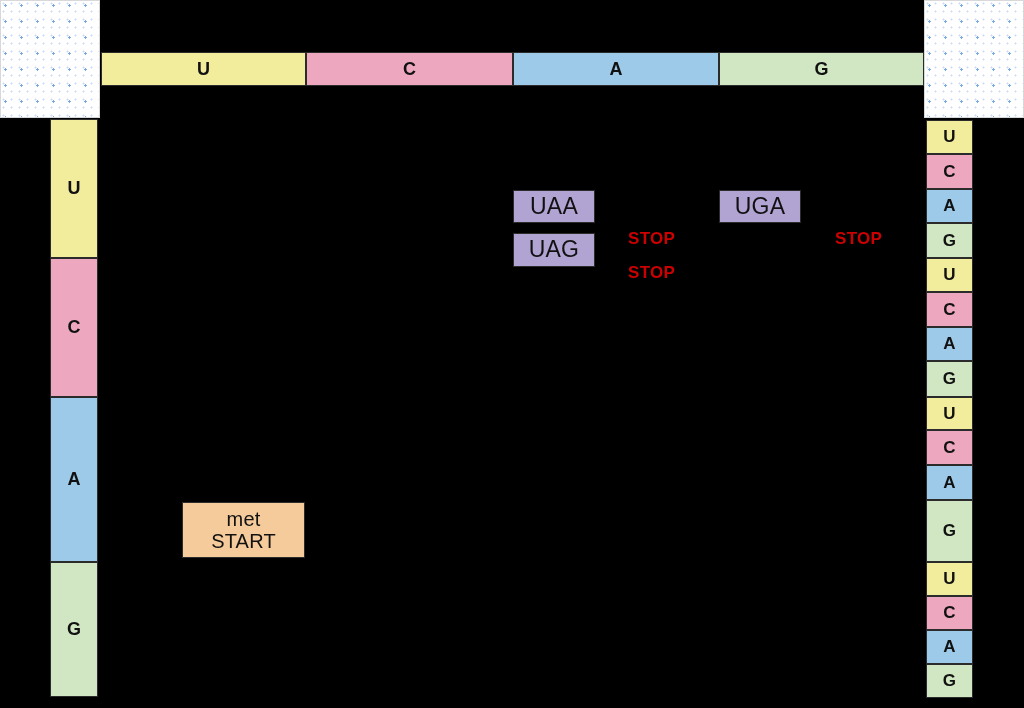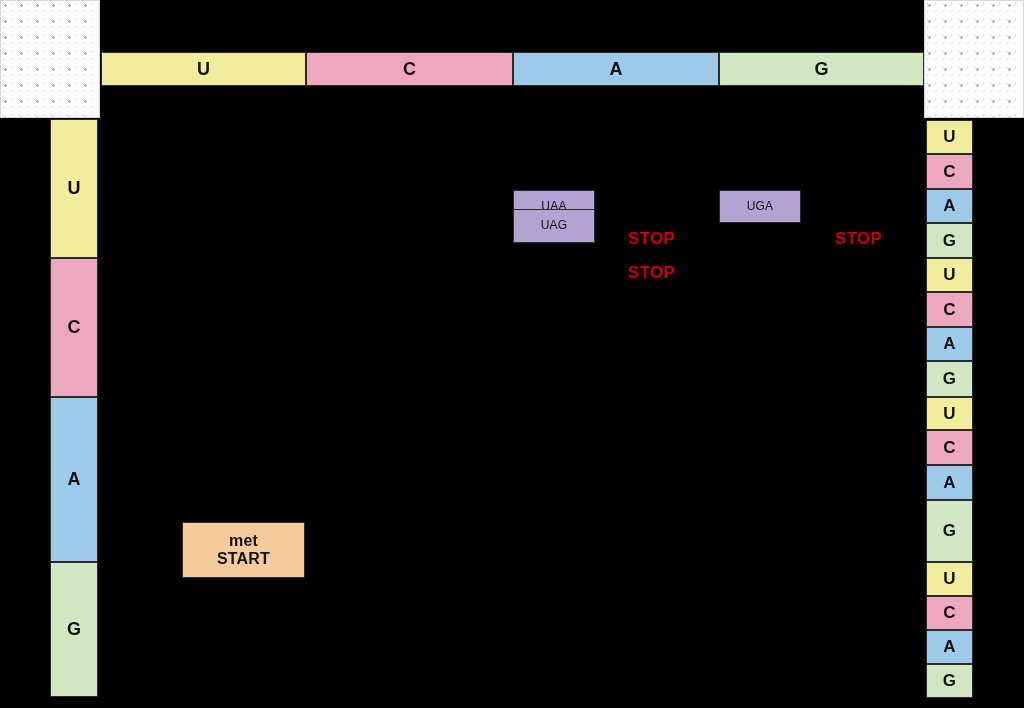--- a/index.html
+++ b/index.html
@@ -38,22 +38,22 @@
     font-weight: bold;
     line-height: 1.12;
     text-align: center;
     white-space: pre-line;
     letter-spacing: 0.2px;
   }
 
   .hdr        { font-size: 18px; }
   .side-major { font-size: 18px; }
   .side-minor { font-size: 17px; }
-  .codon      { font-size: 12px; font-weight: normal; }
-  .aabox      { font-size: 16px; font-weight: bold; margin-top: 20px; }
+  .codon      { font-size: 23px; font-weight: normal; }
+  .aabox      { font-size: 20px; font-weight: normal; }
 
   .stoplabel {
     position: absolute;
     color: #CC0000;
     font-weight: bold;
     font-size: 17px;
     letter-spacing: 0.3px;
     display: flex;
     align-items: center;
     justify-content: flex-start;
@@ -92,21 +92,21 @@
   <div class="cell side-minor" style="left:926px; top:430px; width:47px; height:35px; background:#EDA7BE;">C</div>
   <div class="cell side-minor" style="left:926px; top:465px; width:47px; height:35px; background:#9CCAE8;">A</div>
   <div class="cell side-minor" style="left:926px; top:500px; width:47px; height:62px; background:#D1E7C4;">G</div>
 
   <div class="cell side-minor" style="left:926px; top:562px; width:47px; height:34px; background:#F1ED9C;">U</div>
   <div class="cell side-minor" style="left:926px; top:596px; width:47px; height:34px; background:#EDA7BE;">C</div>
   <div class="cell side-minor" style="left:926px; top:630px; width:47px; height:34px; background:#9CCAE8;">A</div>
   <div class="cell side-minor" style="left:926px; top:664px; width:47px; height:34px; background:#D1E7C4;">G</div>
 
   <div class="cell codon" style="left:513px; top:190px; width:82px; height:33px; background:#B1A3D2;">UAA</div>
-  <div class="cell codon" style="left:513px; top:209px; width:82px; height:34px; background:#B1A3D2;">UAG</div>
+  <div class="cell codon" style="left:513px; top:233px; width:82px; height:34px; background:#B1A3D2;">UAG</div>
   <div class="cell codon" style="left:719px; top:190px; width:82px; height:33px; background:#B1A3D2;">UGA</div>
 
   <div class="stoplabel" style="left:628px; top:194px; width:70px; height:25px;">STOP</div>
   <div class="stoplabel" style="left:628px; top:228px; width:70px; height:25px;">STOP</div>
   <div class="stoplabel" style="left:835px; top:194px; width:70px; height:25px;">STOP</div>
 
   <div class="cell aabox" style="left:182px; top:502px; width:123px; height:56px; background:#F5CB9C; flex-direction:column;">
     <span>met</span>
     <span>START</span>
   </div>

